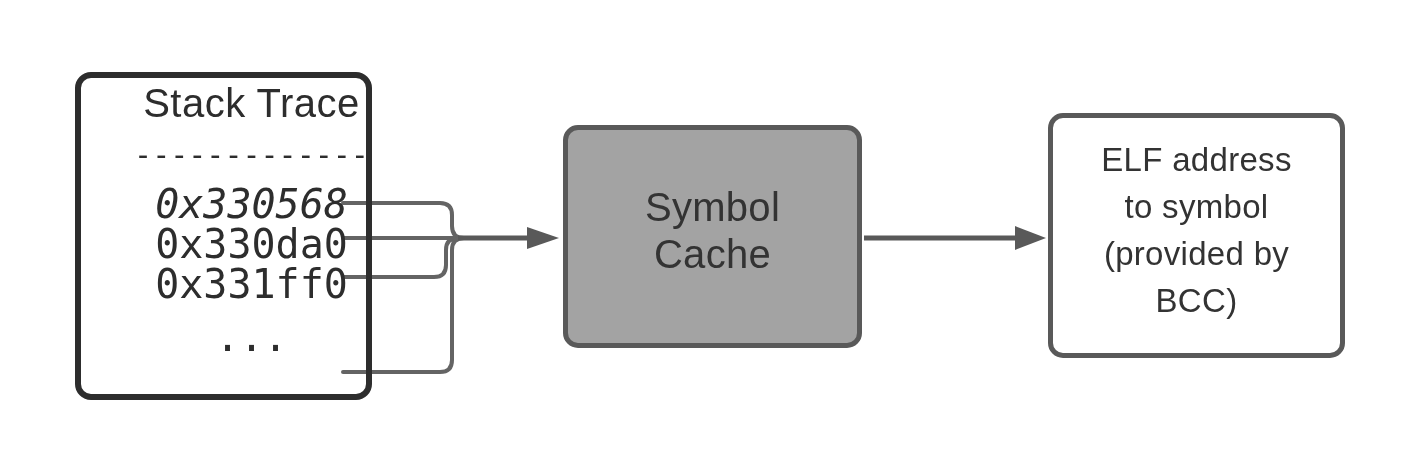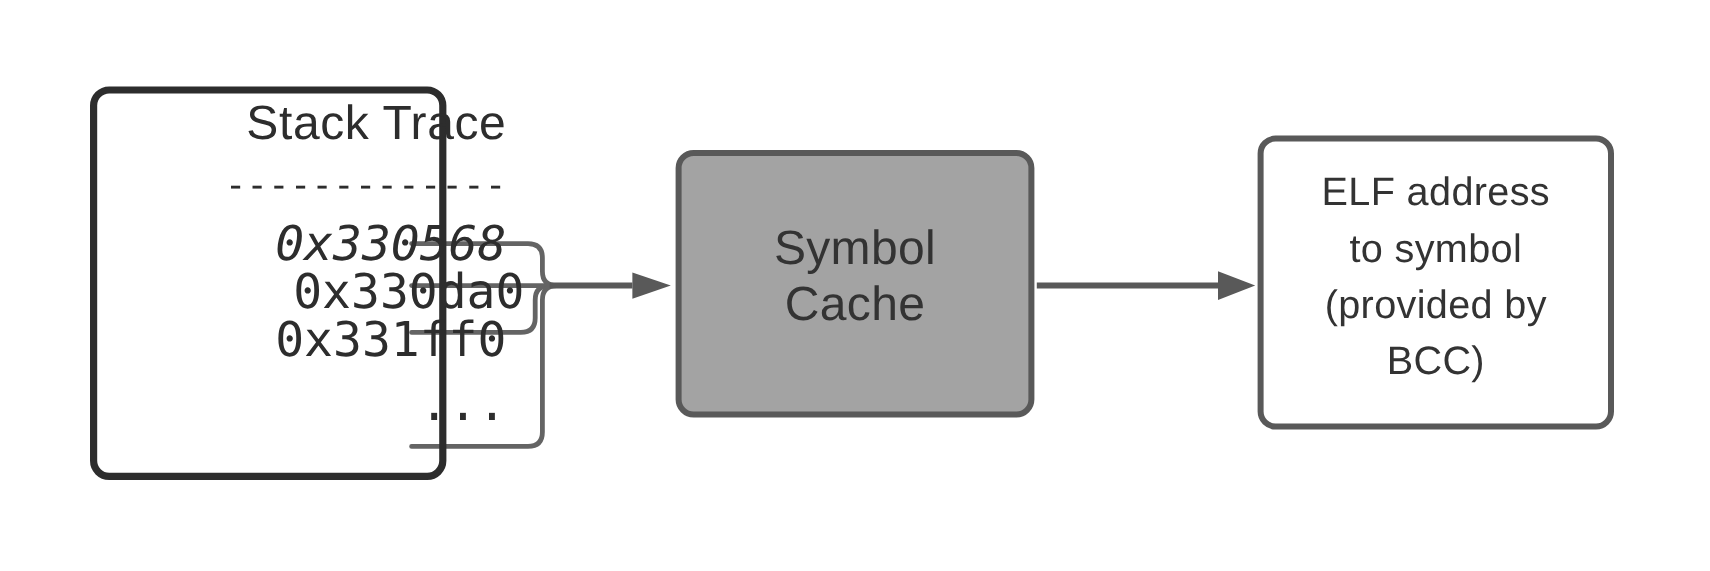--- a/index.html
+++ b/index.html
@@ -33,21 +33,21 @@
     width: 297px;
     height: 328px;
     border: 6px solid #2d2d2d;
     border-radius: 16px;
     background: transparent;
   }
   #stack-box .abs {
     position: absolute;
     left: 0;
     width: 341px;
-    text-align: right;
+    text-align: center;
   }
   .stack-title {
     top: 3px;
     font-size: 40px;
     line-height: 44px;
     color: #2d2d2d;
     letter-spacing: 0.5px;
   }
   .stack-divider {
     top: 61px;
@@ -58,21 +58,21 @@
     white-space: pre;
   }
   .stack-line {
     font-family: "DejaVu Sans Mono", monospace;
     font-size: 40px;
     line-height: 40px;
     color: #2d2d2d;
     white-space: pre;
   }
   .stack-line.l0 { top: 106px; font-style: italic; }
-  .stack-line.l1 { top: 146px; padding-left: 15px; }
+  .stack-line.l1 { top: 146px; }
   .stack-line.l2 { top: 186px; }
   .stack-line.l3 { top: 239px; }
   .stack-line.l4 { top: 275px; }
   #cache-box {
     left: 563px;
     top: 125px;
     width: 299px;
     height: 223px;
     border: 5px solid #595959;
     border-radius: 15px;

